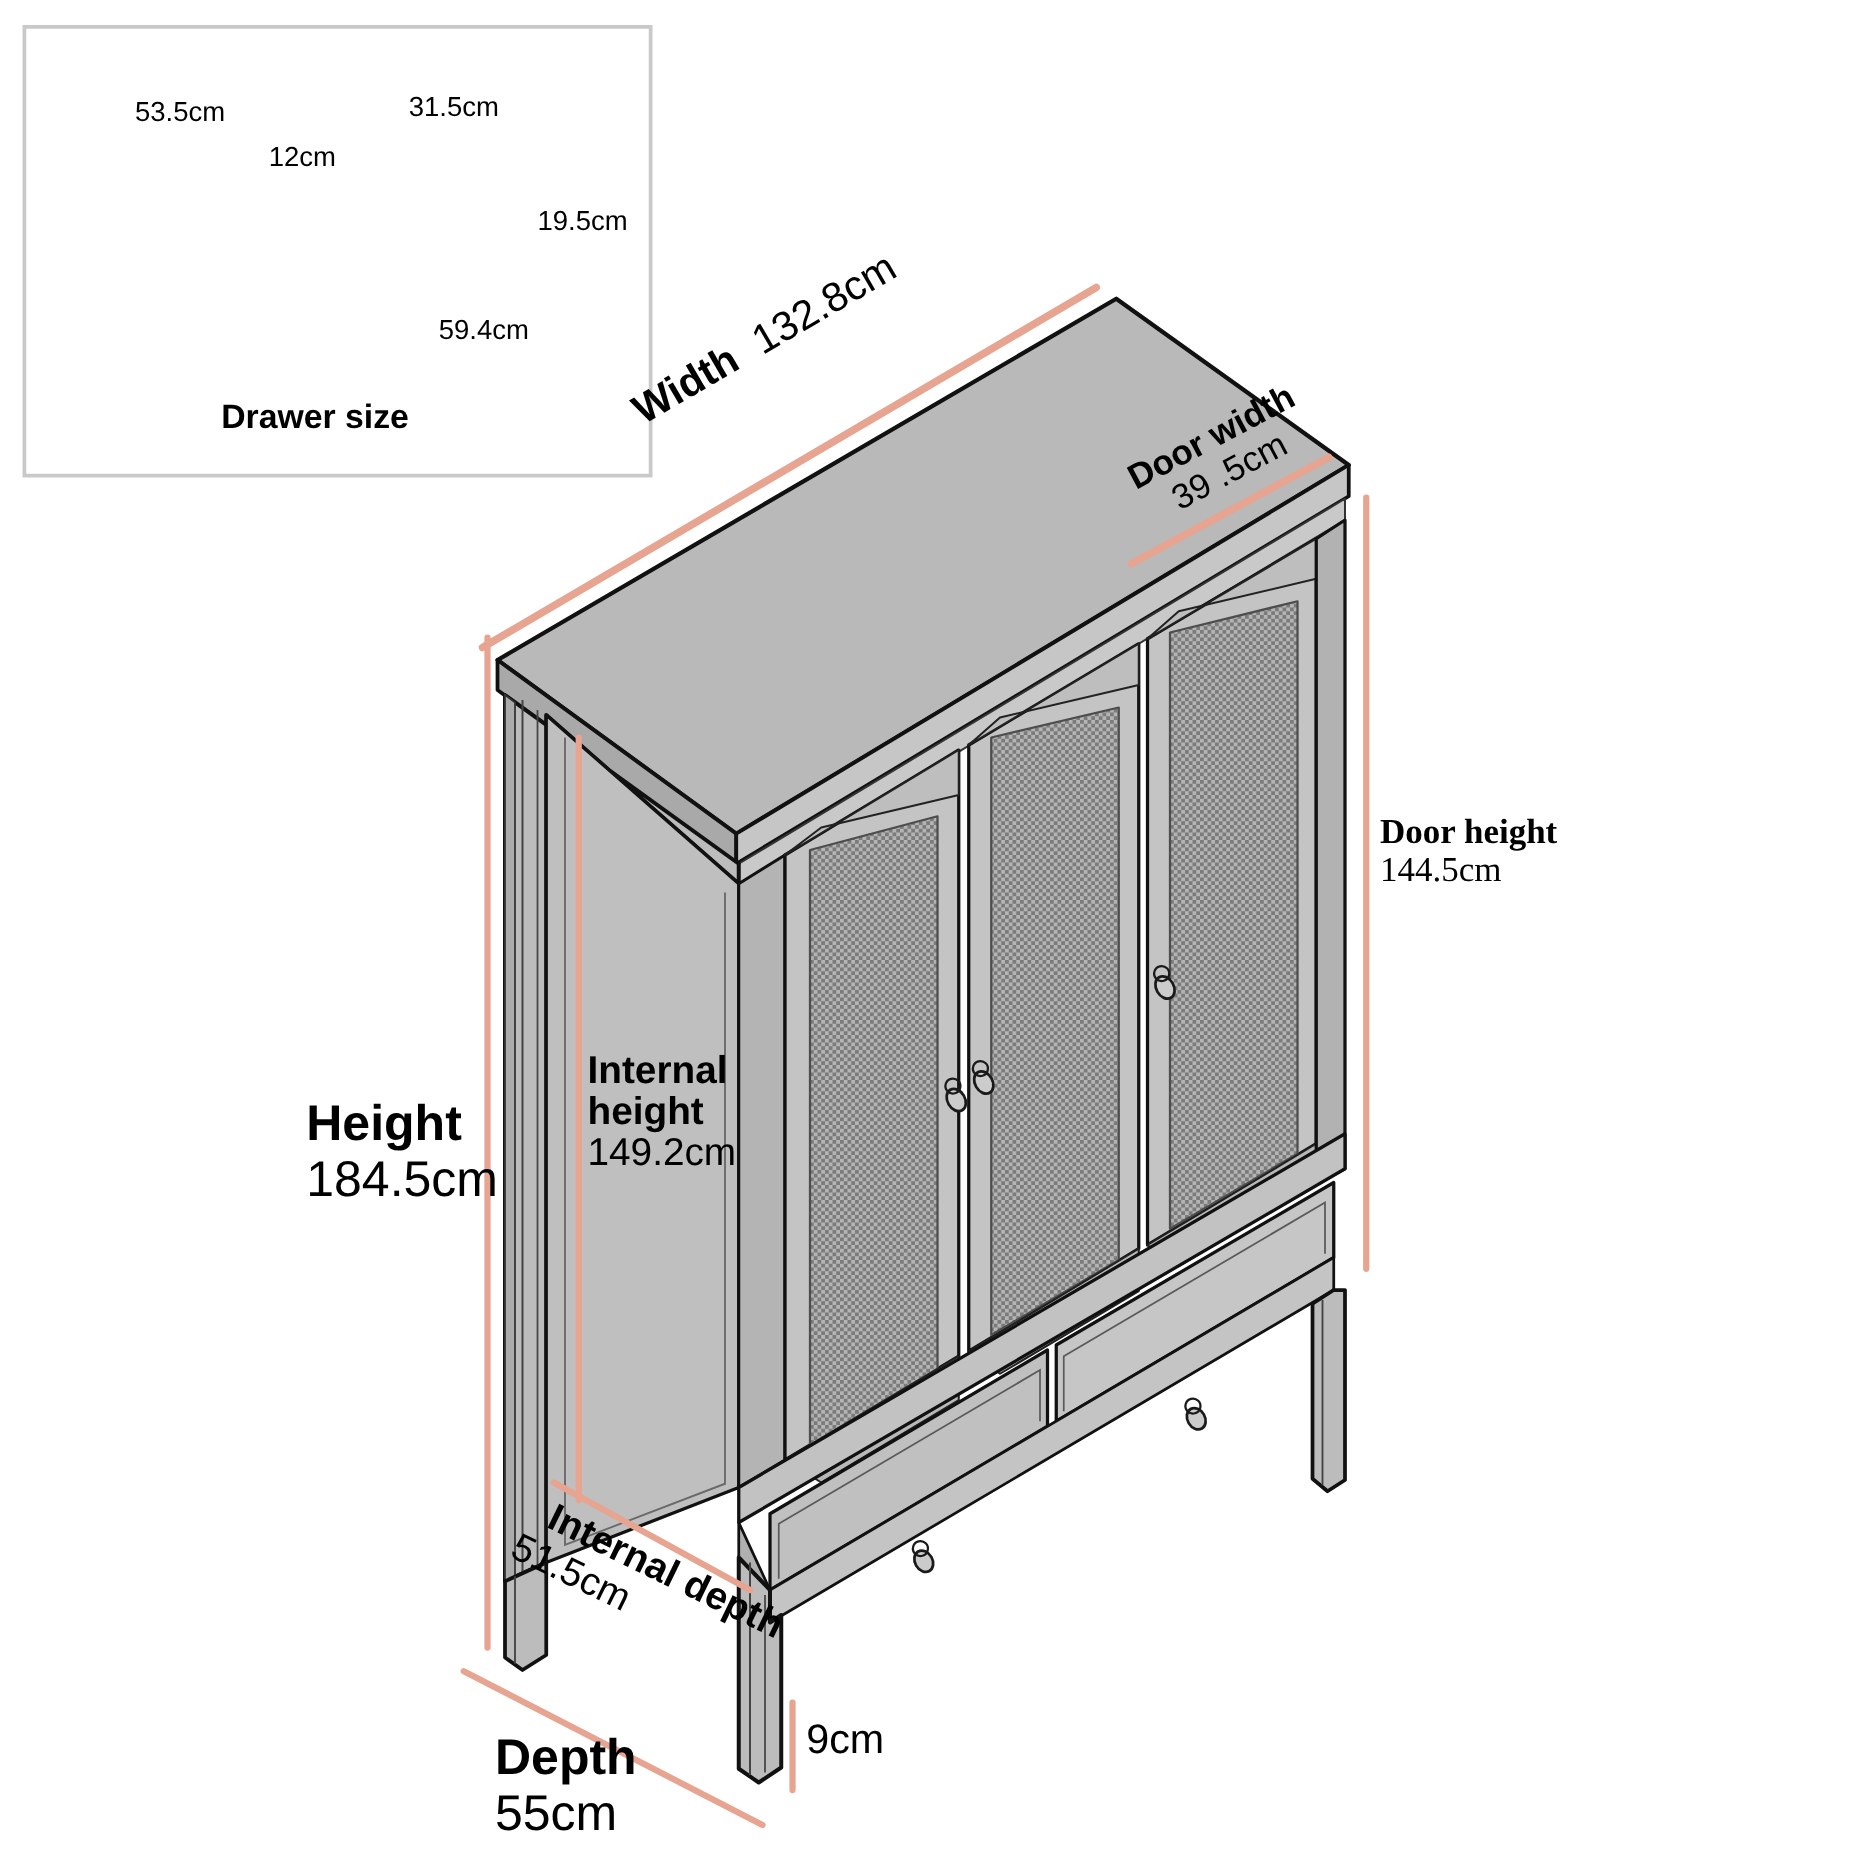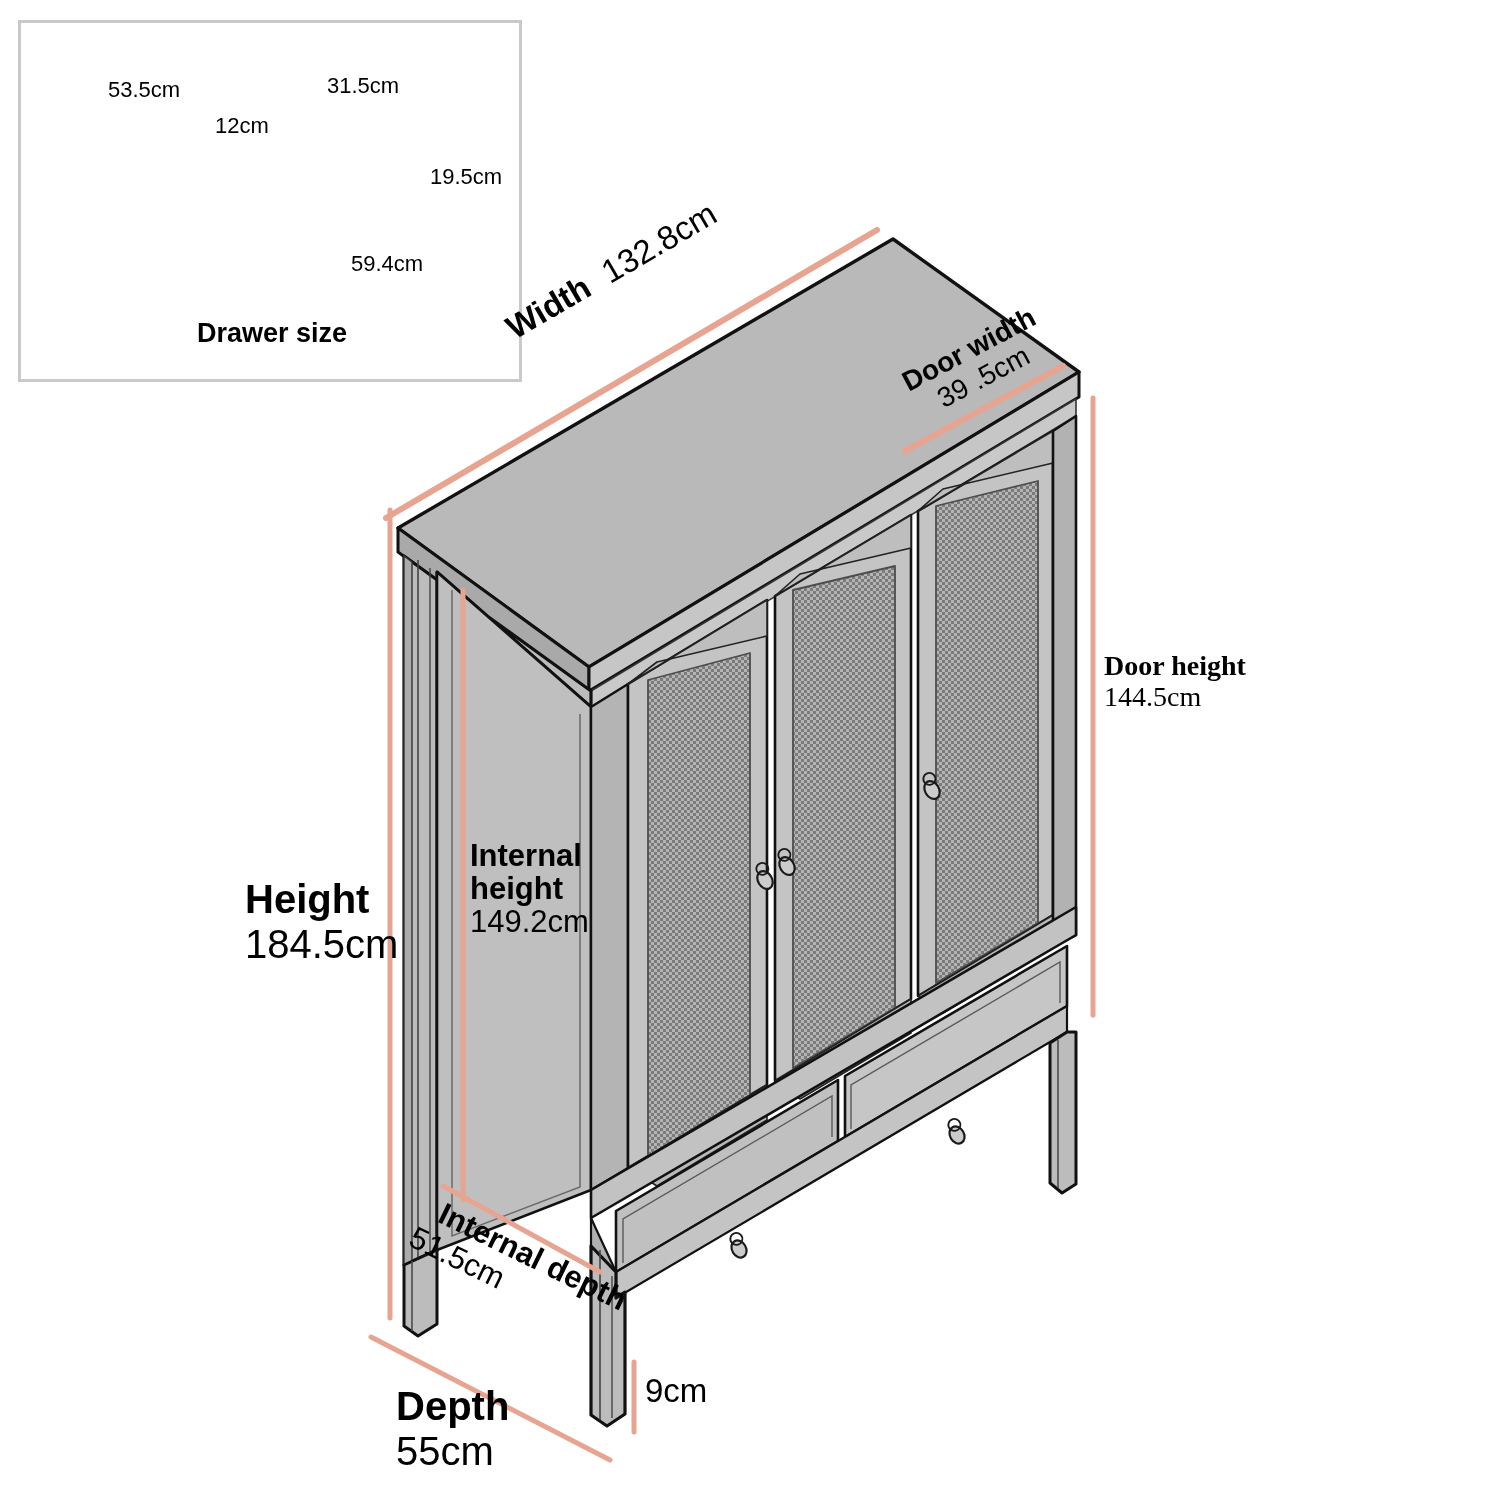--- a/index.html
+++ b/index.html
@@ -57,21 +57,20 @@
   }
   #inset-title {
     position: absolute;
     left: 0;
     top: 318px;
     width: 504px;
     text-align: center;
     font-size: 27px;
     font-weight: bold;
     color: #000;
-    margin-left: 20px;
   }
 </style>
 </head>
 <body>
 
 <div id="page">
 
   <svg class="scene" viewBox="0 0 1500 1500">
     <defs>
 

